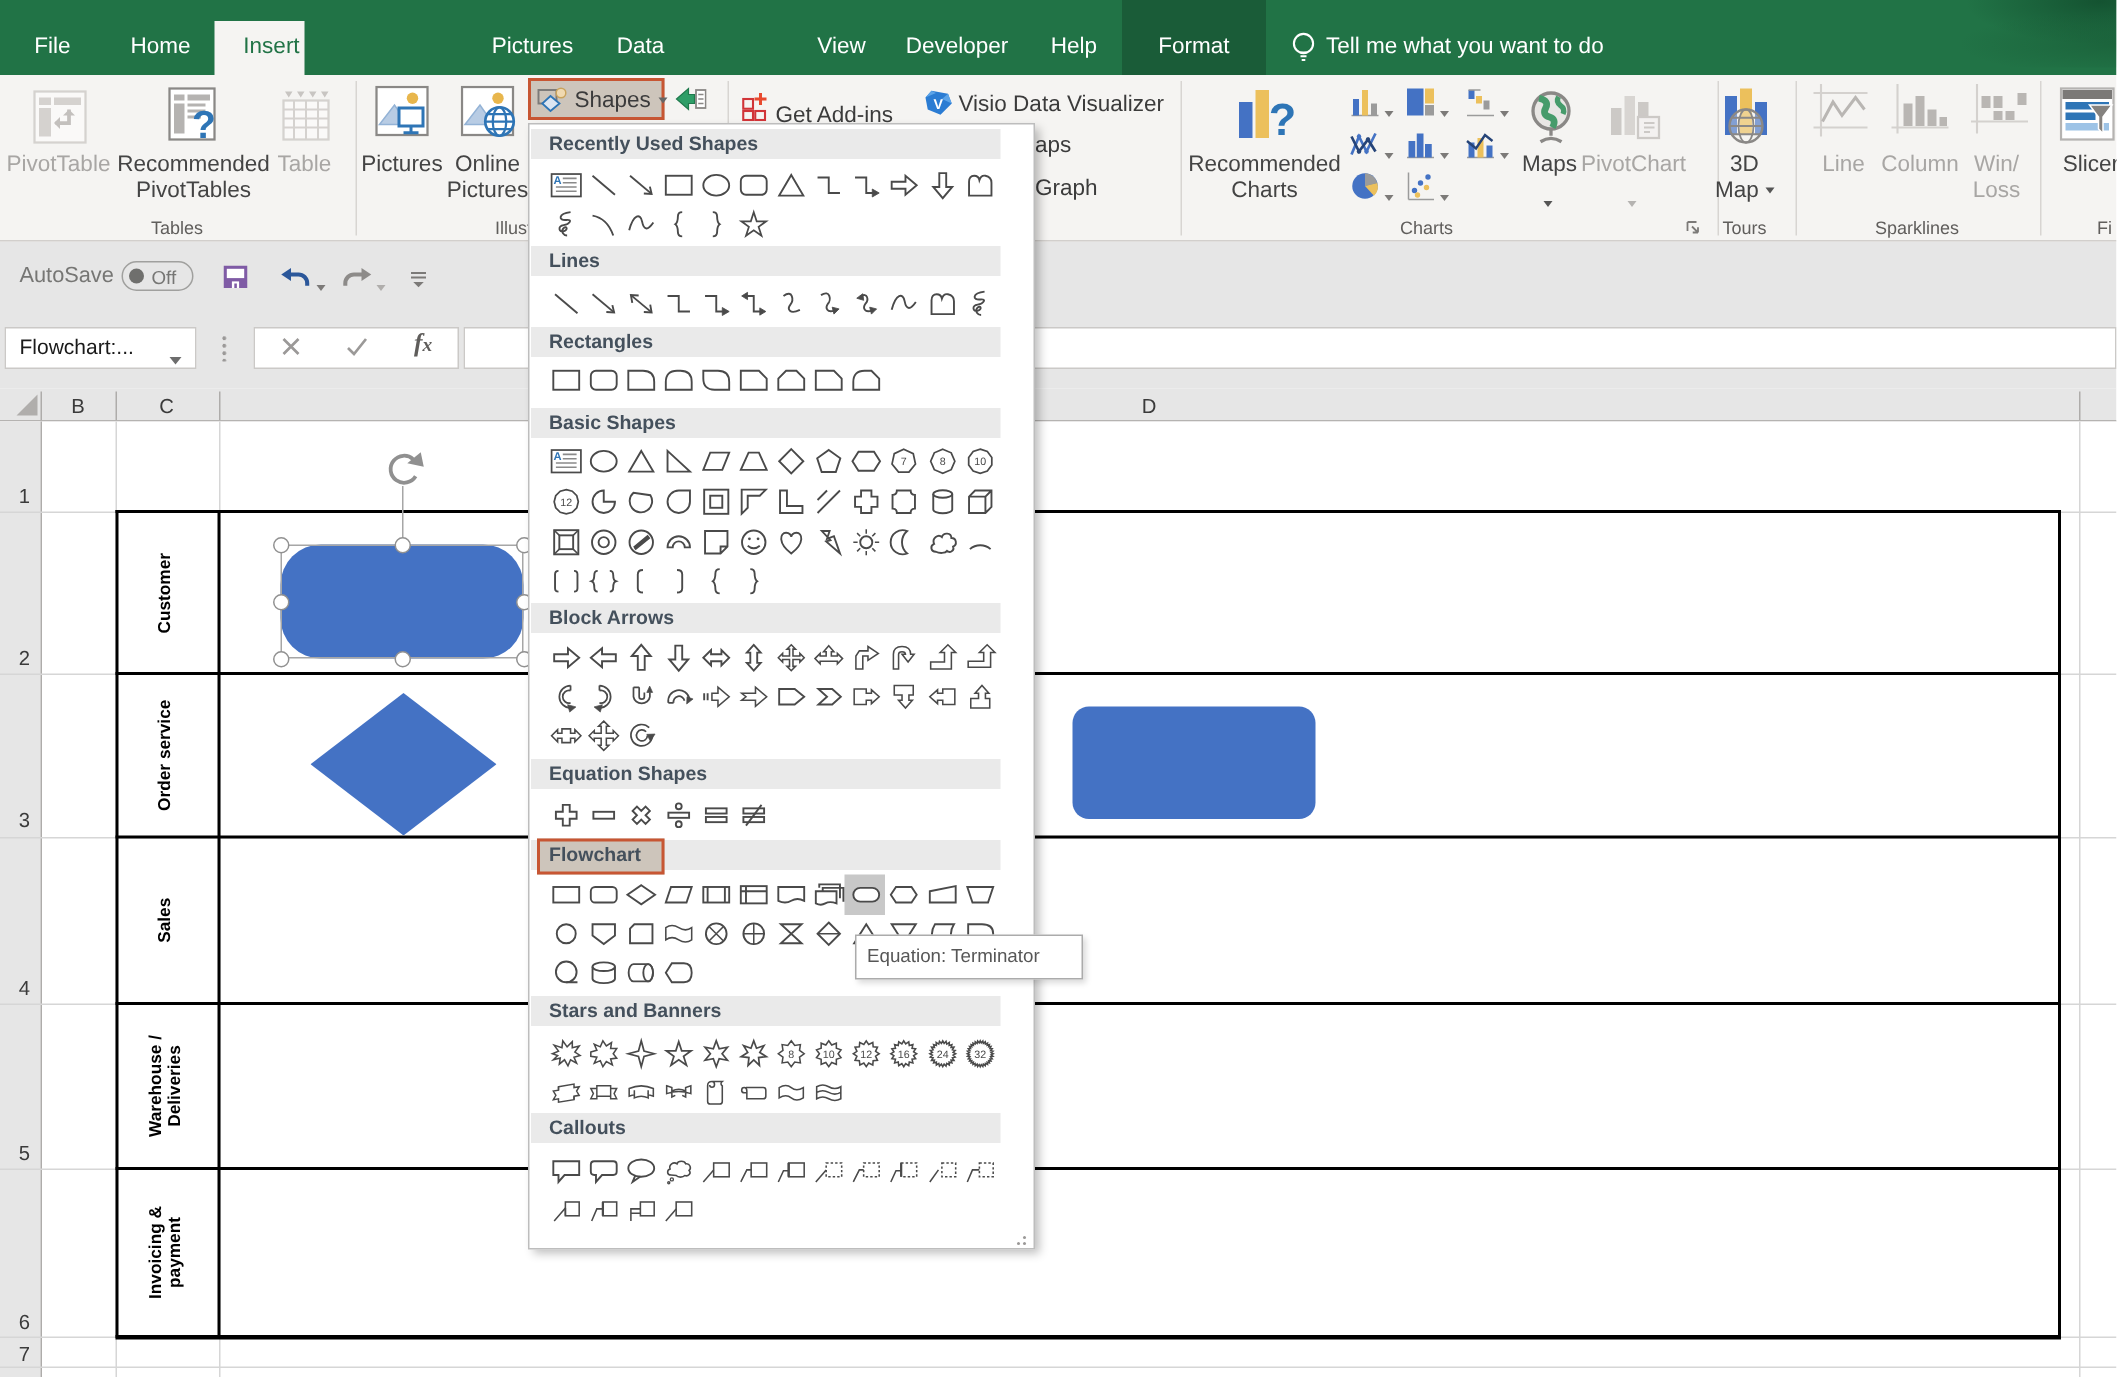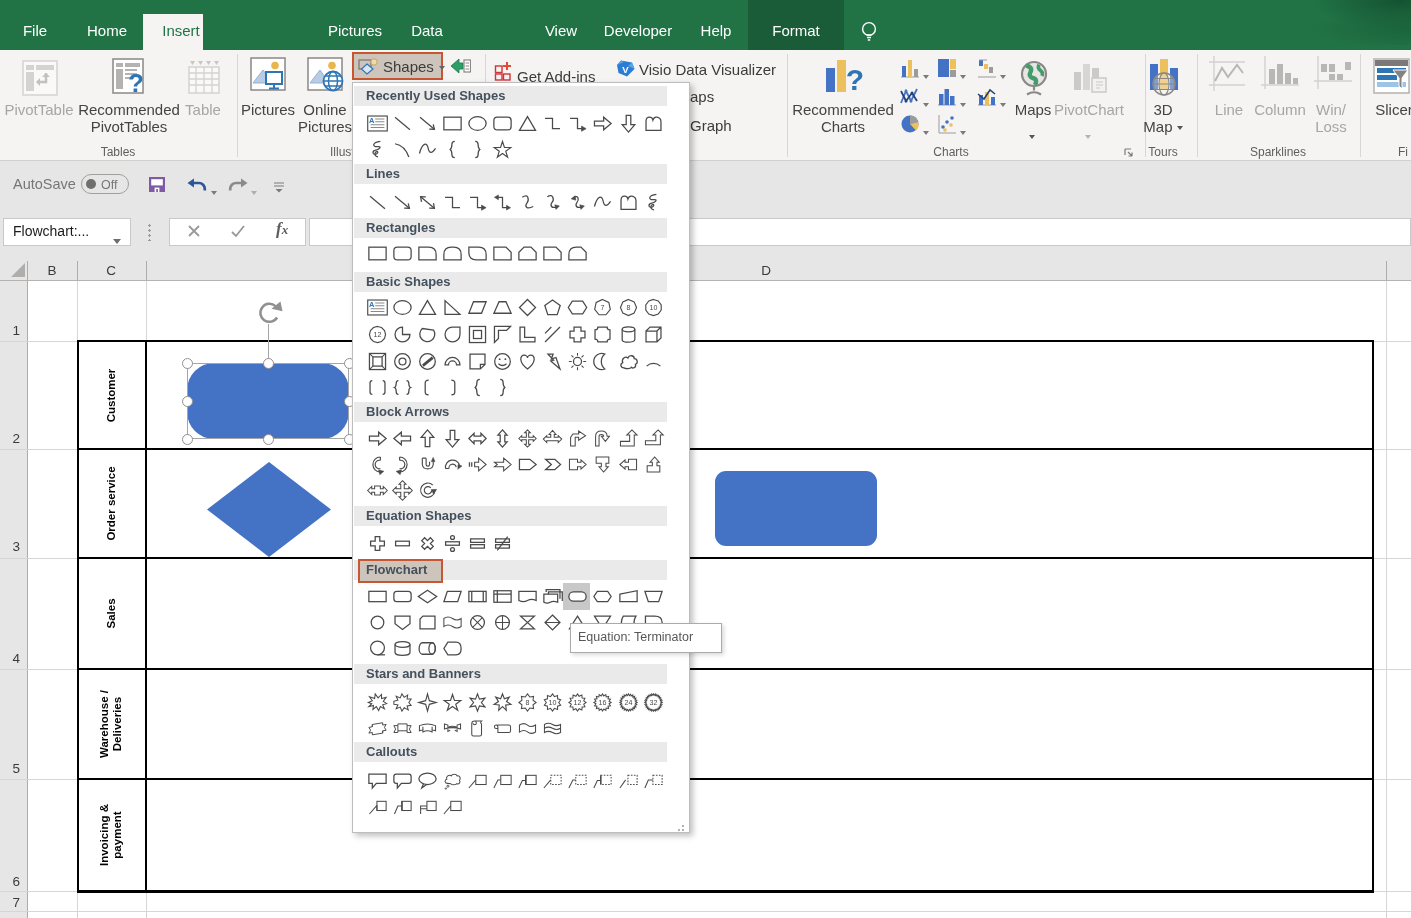--- a/index.html
+++ b/index.html
@@ -28,20 +28,21 @@
 <div class="tab" style="left:367px;width:120px;">Data</div>
 <div class="tab" style="left:501px;width:120px;">View</div>
 <div class="tab" style="left:578px;width:120px;">Developer</div>
 <div class="tab" style="left:656px;width:120px;">Help</div>
 <div class="tab" style="left:736px;width:120px;">Format</div>
 <div class="tab" style="left:143px;width:76px;color:#217346;">Insert</div>
 <div class="abs" style="left:858px;top:20px;z-index:3"><svg width="22" height="24" viewBox="0 0 22 24">
         <circle cx="11" cy="9" r="6.4" fill="none" stroke="#fff" stroke-width="1.4"></circle>
         <path d="M8.5,15 L13.5,15 M9,17.5 L13,17.5 M9.8,20 L12.2,20" stroke="#fff" stroke-width="1.3" fill="none"></path>
       </svg></div>
+<div class="tab" style="left:884px;width:300px;text-align:left">Tell me what you want to do</div>
 <div class="abs" style="left:0;top:50px;width:1411px;height:111px;background:#f5f4f2"></div>
 <div class="abs" style="left:237px;top:54px;width:1px;height:103px;background:#d8d5d2"></div>
 <div class="abs" style="left:485px;top:54px;width:1px;height:103px;background:#d8d5d2"></div>
 <div class="abs" style="left:787px;top:54px;width:1px;height:103px;background:#d8d5d2"></div>
 <div class="abs" style="left:1145px;top:54px;width:1px;height:103px;background:#d8d5d2"></div>
 <div class="abs" style="left:1197px;top:54px;width:1px;height:103px;background:#d8d5d2"></div>
 <div class="abs" style="left:1360px;top:54px;width:1px;height:103px;background:#d8d5d2"></div>
 <div class="glab" style="left:58px;">Tables</div>
 <div class="glab" style="left:891px;">Charts</div>
 <div class="glab" style="left:1103px;">Tours</div>

